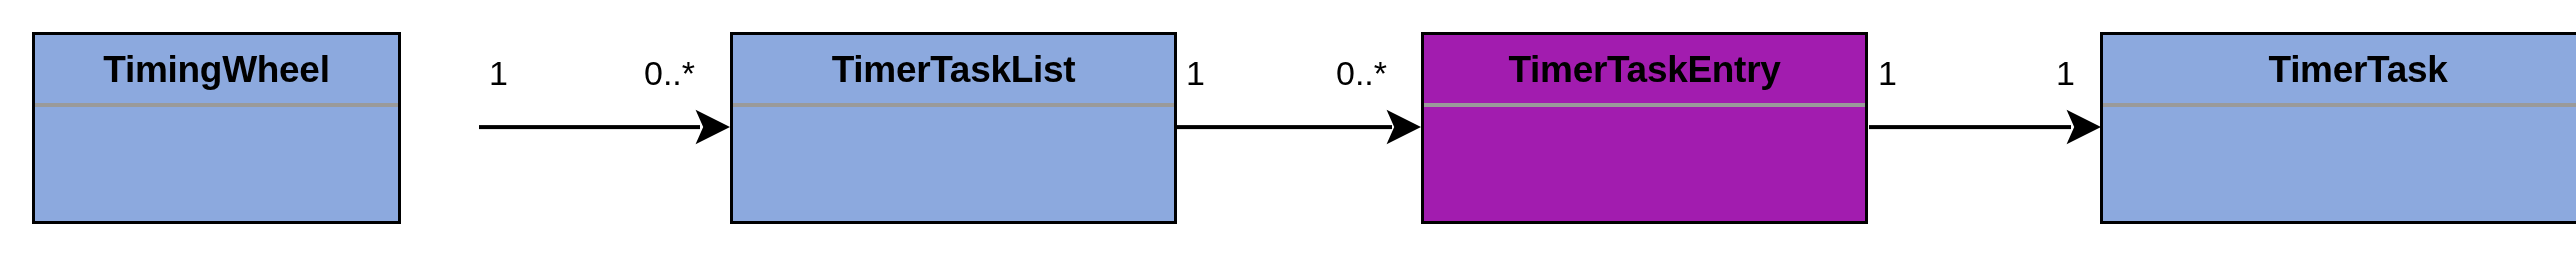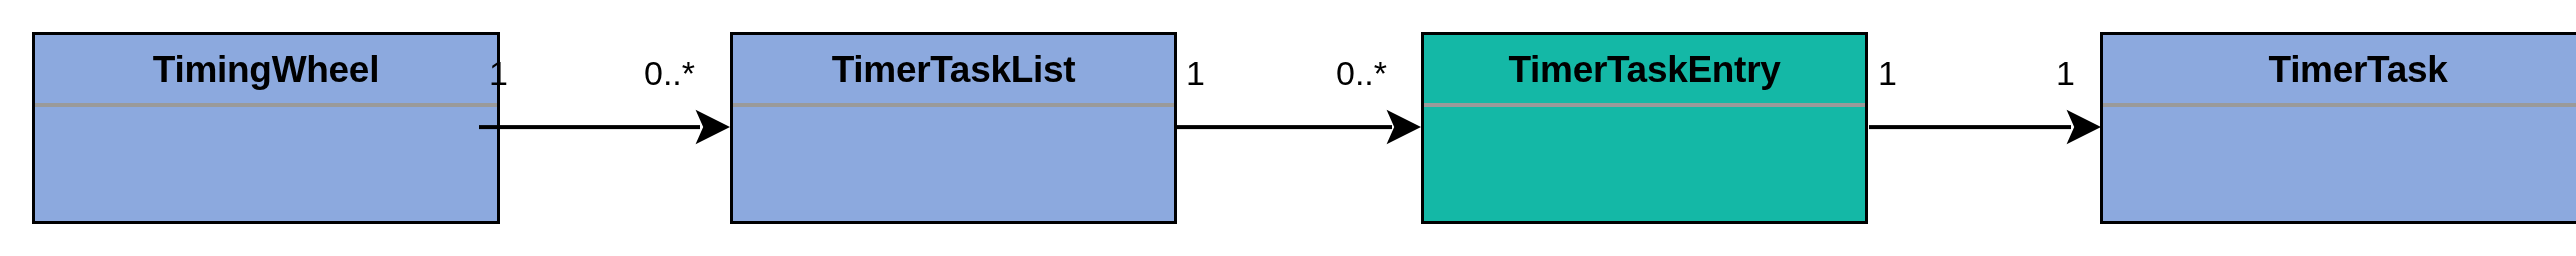--- a/index.html
+++ b/index.html
@@ -84,35 +84,35 @@
   }
   .mult-label.tgt {
     text-align: right;
   }
 </style>
 </head>
 <body>
 
 <div id="diagram-root">
 
-  <div class="class-box" id="box-0" style="left: 32px; top: 32px; width: 468px; height: 192px; background: rgb(140, 169, 222); border-color: rgb(0, 0, 0);">
+  <div class="class-box" id="box-0" style="left: 32px; top: 32px; width: 369px; height: 192px; background: rgb(140, 169, 222); border-color: rgb(0, 0, 0);">
     <div class="title-compartment" style="border-bottom-color: rgb(154, 154, 154);">
       <span class="class-title">TimingWheel</span>
     </div>
     <div class="body-compartment"></div>
   </div>
 
   <div class="class-box" id="box-1" style="left: 730px; top: 32px; width: 447px; height: 192px; background: rgb(140, 169, 222); border-color: rgb(0, 0, 0);">
     <div class="title-compartment" style="border-bottom-color: rgb(154, 154, 154);">
       <span class="class-title">TimerTaskList</span>
     </div>
     <div class="body-compartment"></div>
   </div>
 
-  <div class="class-box" id="box-2" style="left: 1421px; top: 32px; width: 447px; height: 192px; background: #14b8a6; border-color: rgb(0, 0, 0);">
+  <div class="class-box" id="box-2" style="left: 1421px; top: 32px; width: 447px; height: 192px; background: #a21caf; border-color: rgb(0, 0, 0);">
     <div class="title-compartment" style="border-bottom-color: rgb(154, 154, 154);">
       <span class="class-title">TimerTaskEntry</span>
     </div>
     <div class="body-compartment"></div>
   </div>
 
   <div class="class-box" id="box-3" style="left: 2100px; top: 32px; width: 516px; height: 192px; background: rgb(140, 169, 222); border-color: rgb(0, 0, 0);">
     <div class="title-compartment" style="border-bottom-color: rgb(154, 154, 154);">
       <span class="class-title">TimerTask</span>
     </div>

